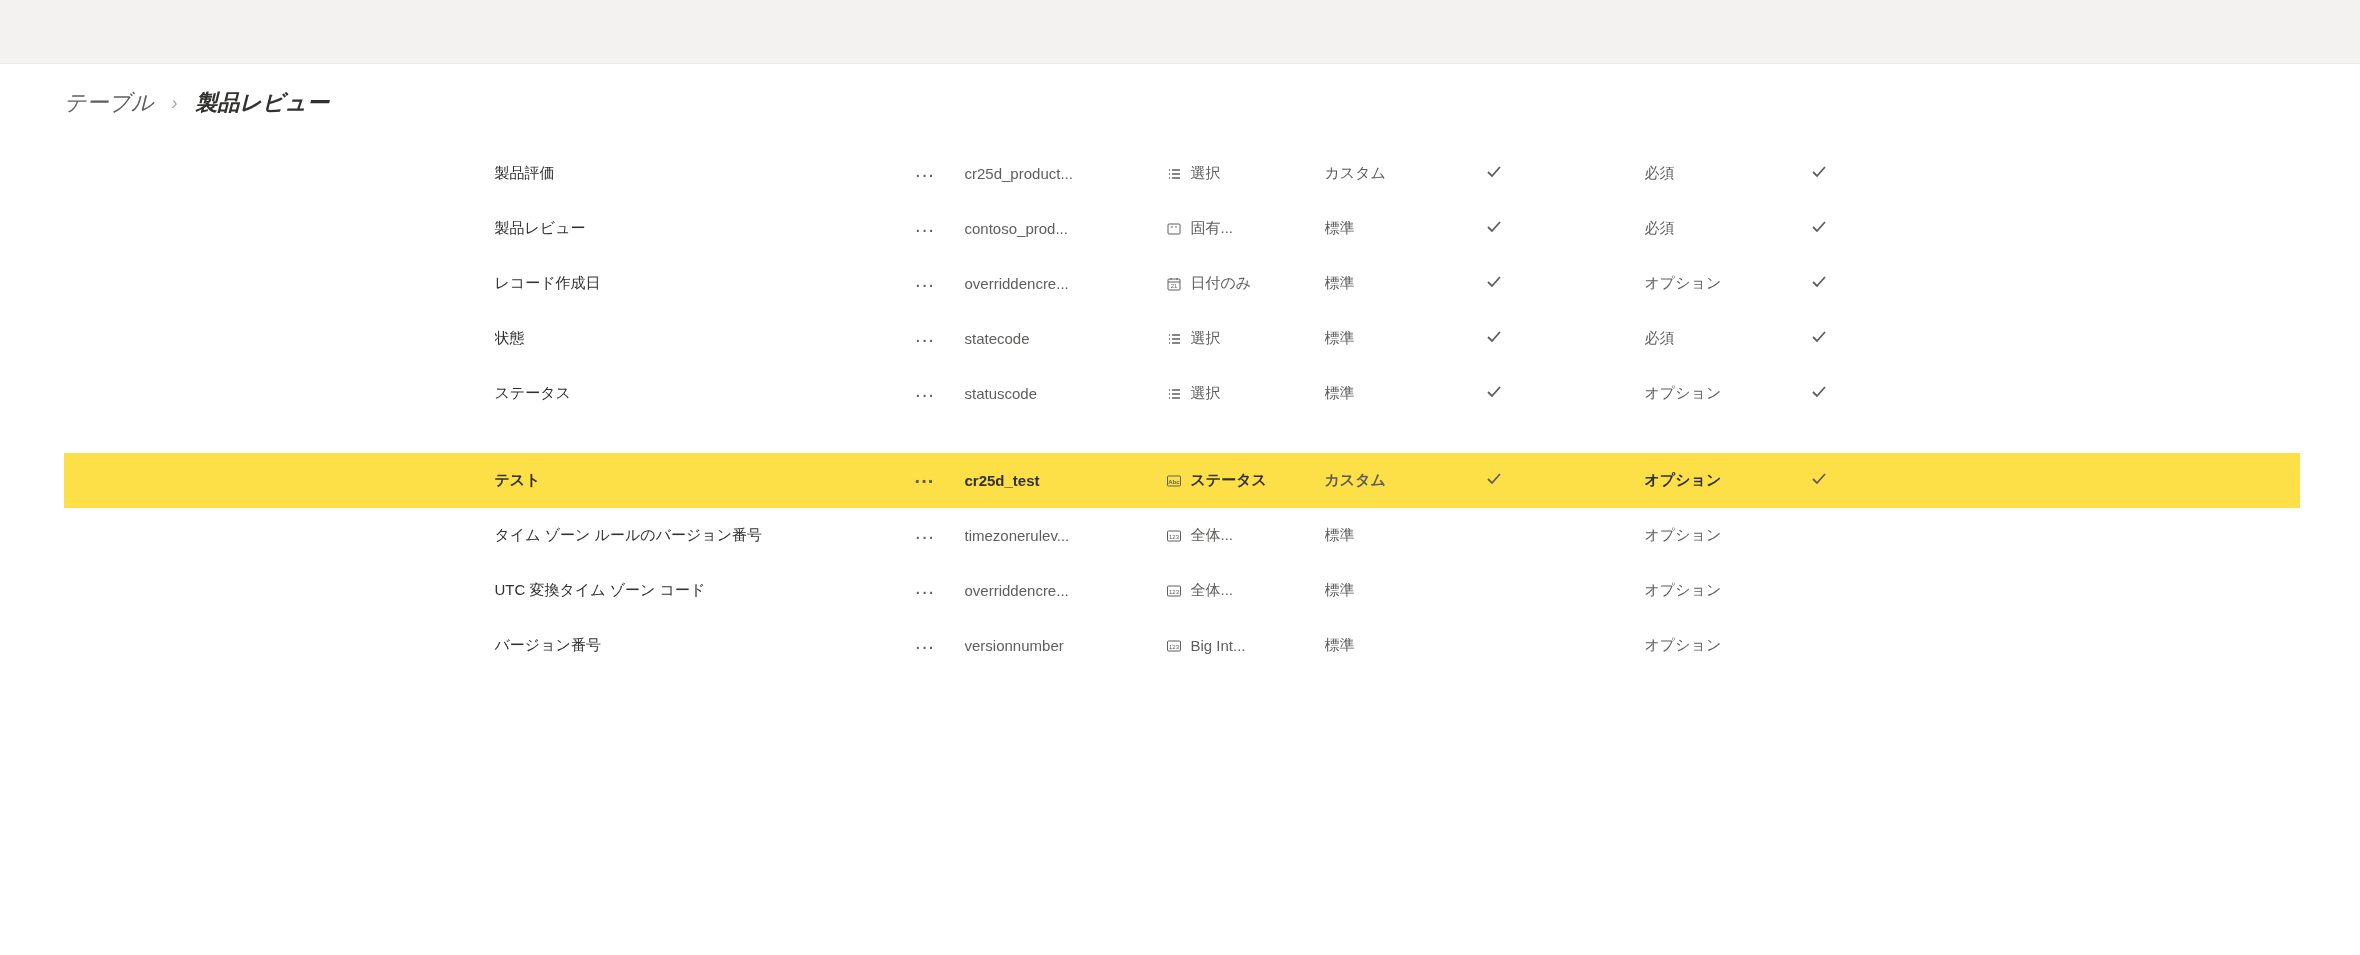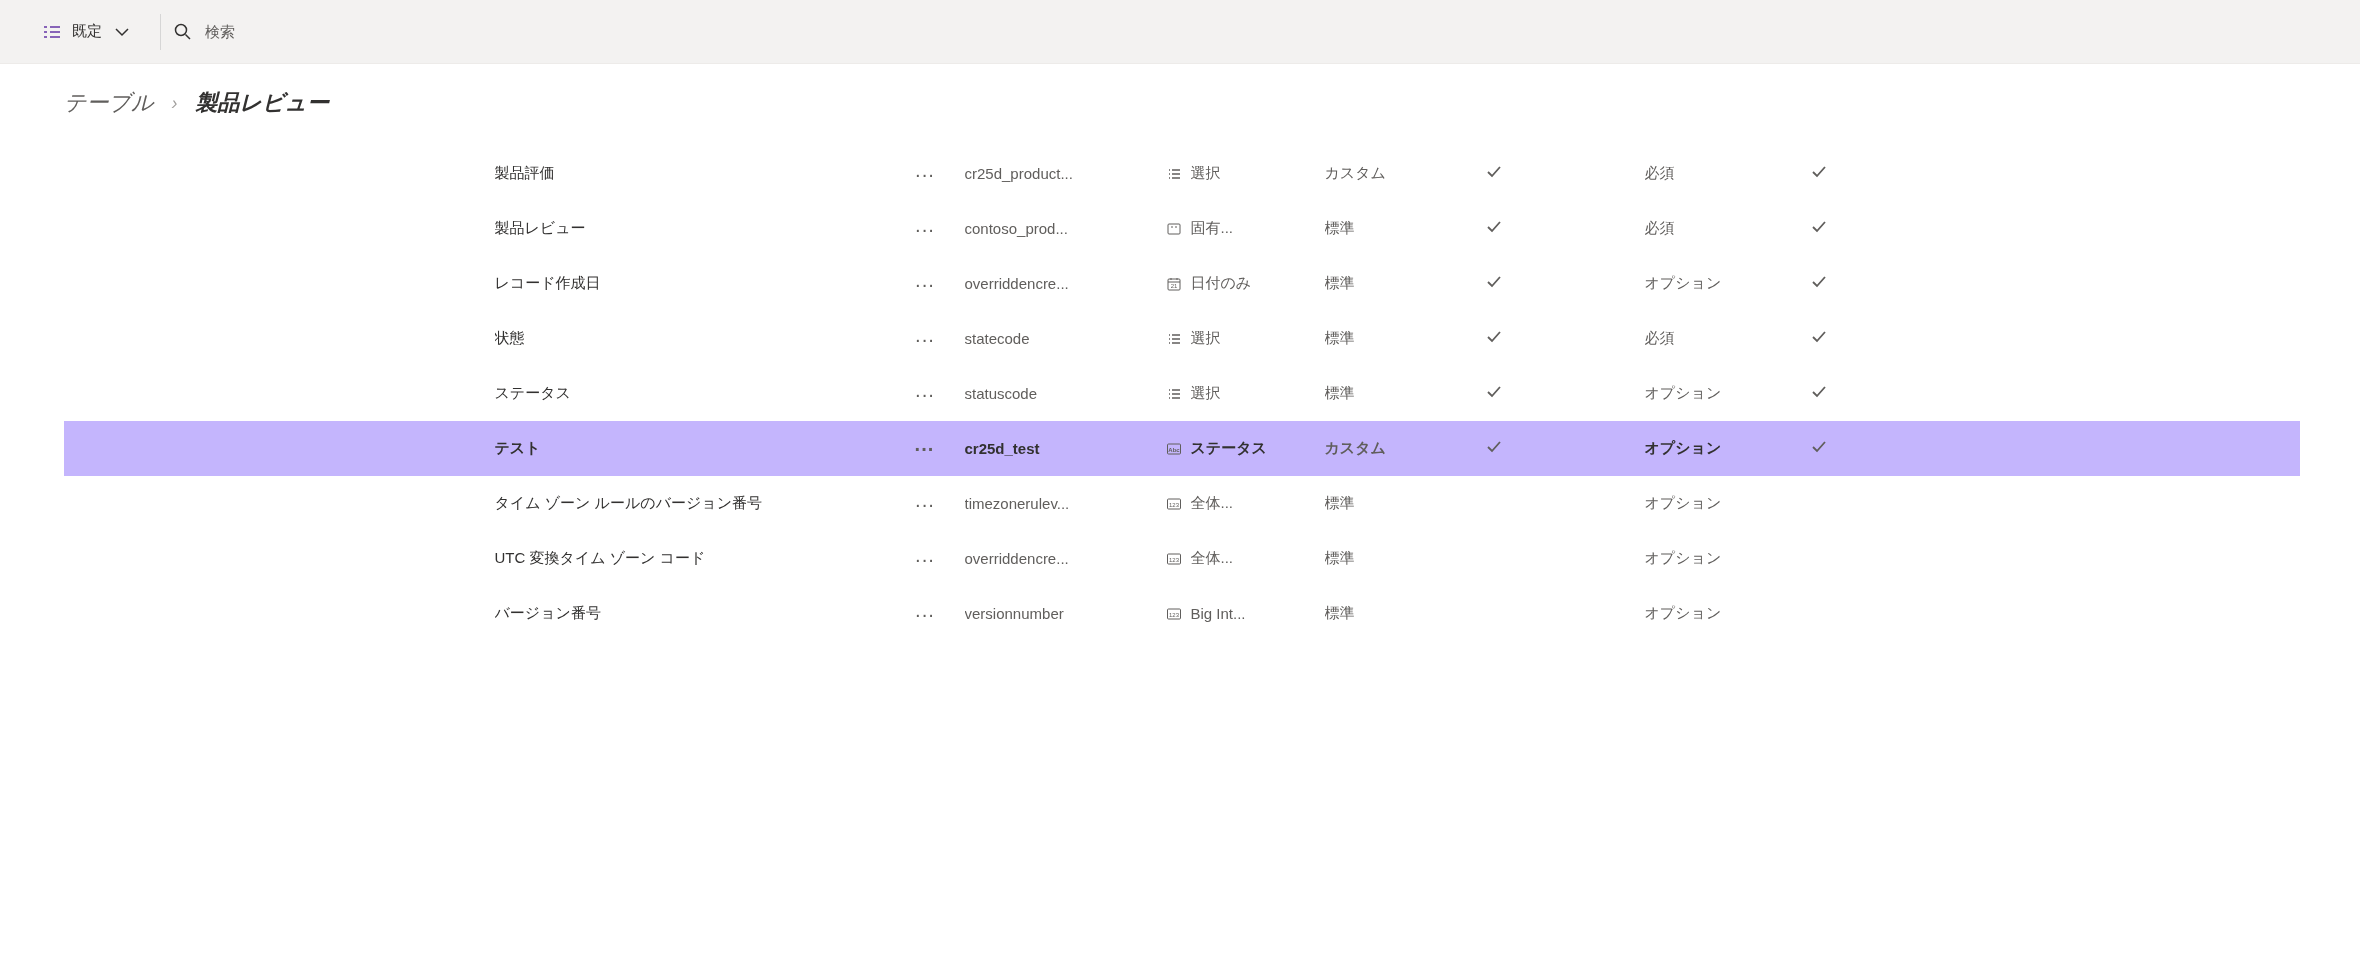--- a/index.html
+++ b/index.html
@@ -95,21 +95,21 @@
     .breadcrumb-sep { color: #a19f9d; font-size: 18px; }
     .breadcrumb-current { color: #323130; font-weight: 600; }
     .table { width: 100%; }
     .row {
       display: flex;
       align-items: center;
       height: 55px;
       padding: 0 8px;
       justify-content: center;
     }
-    .row.selected { background: #c4b5fd; font-weight: 600; }
+    .row.selected { background: #fde047; font-weight: 600; margin-top: 32px; }
     .cell { display: flex; align-items: center; gap: 8px; overflow: hidden; }
     .cell-text {
       white-space: nowrap;
       overflow: hidden;
       text-overflow: ellipsis;
       font-size: 15px;
     }
     .c-name { width: 390px; }
     .c-more { width: 80px; justify-content: center; cursor: pointer; color: #605e5c; font-size: 20px; line-height: 1; }
     .c-schema { width: 200px; color: #605e5c; }
@@ -175,43 +175,20 @@
         <text x="8" y="11" font-size="6" text-anchor="middle" fill="currentColor">Abc</text>
       </g>
     <g id="i-number">
         <rect x="1.5" y="3" width="13" height="10" rx="1" stroke="currentColor" fill="none"></rect>
         <text x="8" y="11" font-size="6" text-anchor="middle" fill="currentColor">123</text>
       </g>
   </defs>
 </svg>
 
 <div class="toolbar">
-  <div class="toolbar-right">
-    <div class="view-selector">
-      <span class="icon purple">
-          <svg viewBox="0 0 18 18">
-            <use href="#i-viewlist"></use>
-          </svg>
-        </span>
-      <span>既定</span>
-      <span class="icon">
-          <svg viewBox="0 0 18 18">
-            <use href="#i-chevdown"></use>
-          </svg>
-        </span>
-    </div>
-    <div class="search-wrap">
-      <span class="icon">
-          <svg viewBox="0 0 18 18">
-            <use href="#i-search"></use>
-          </svg>
-        </span>
-      <input class="search-input" type="text" placeholder="検索" style="">
-    </div>
-  </div>
 </div>
 
 <div class="content">
   <div class="breadcrumb">
     <span class="breadcrumb-link">テーブル</span>
     <span class="breadcrumb-sep">›</span>
     <span class="breadcrumb-current">製品レビュー</span>
   </div>
 
   <div class="table" id="table">

